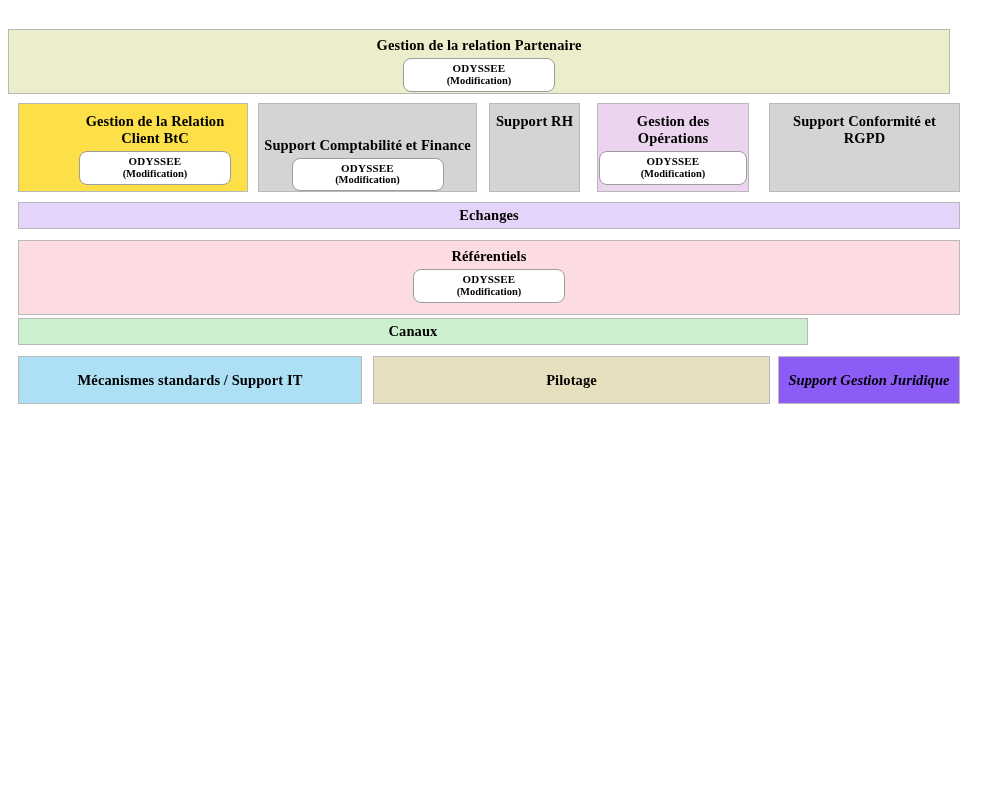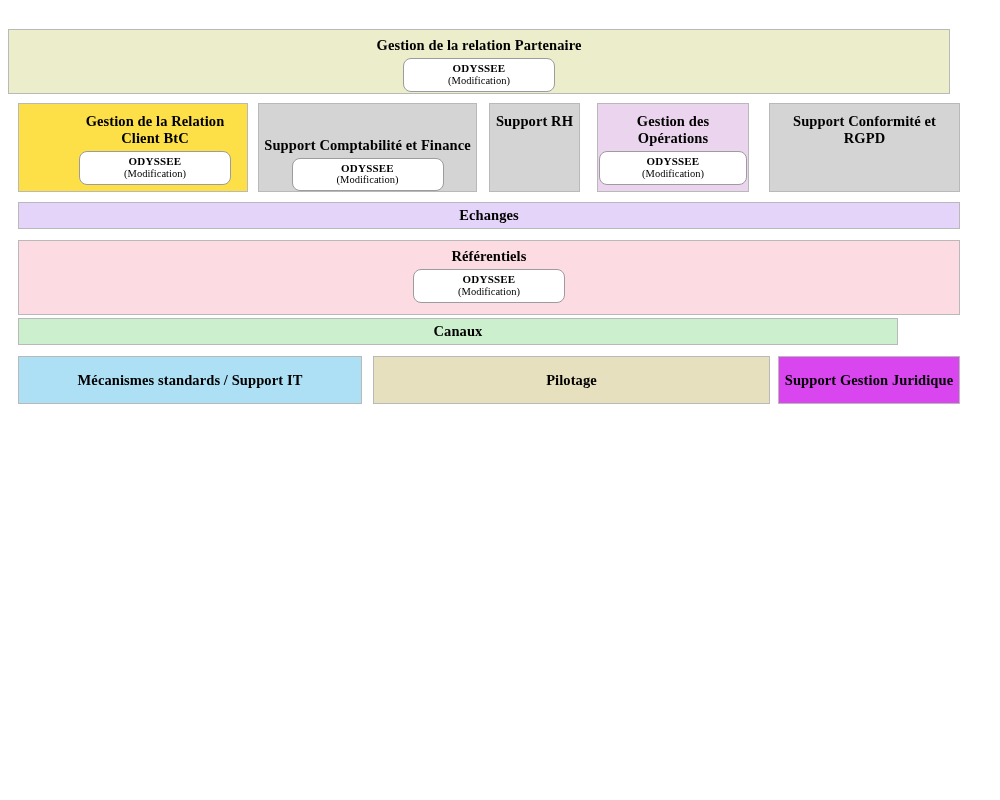--- a/index.html
+++ b/index.html
@@ -55,21 +55,21 @@
     padding: 3px 4px 4px 4px;
     text-align: center;
   }
   .app-name {
     font-weight: bold;
     font-size: 11px;
     line-height: 12.5px;
     letter-spacing: 0.2px;
   }
   .app-state {
-    font-weight: normal;
+    font-weight: bold;
     font-size: 10.5px;
     line-height: 12px;
   }
 
   
   #row-partenaire {
     left: 8px; top: 29px; width: 942px; height: 65px;
     padding-top: 7px;
   }
   #row-partenaire .app-box { margin-top: 4px; }
@@ -103,21 +103,21 @@
 
   
   #row-referentiels {
     left: 18px; top: 240px; width: 942px; height: 75px;
     padding-top: 7px;
   }
   #row-referentiels .app-box { margin-top: 4px; }
 
   
   #row-canaux {
-    left: 18px; top: 318px; width: 880px; height: 27px;
+    left: 18px; top: 318px; width: 790px; height: 27px;
   }
 
   
   .support-box {
     position: absolute;
     box-sizing: border-box;
     border: 1px solid #b9b9b9;
     top: 356px;
     height: 48px;
     display: flex;
@@ -190,17 +190,17 @@
   </div>
 
   <div class="support-box" id="box-pilotage" style="background: rgb(231, 224, 190);">
     <div class="band-title">Pilotage</div>
   </div>
 
   <div class="support-box" id="box-meca" style="background: rgb(173, 223, 245);">
     <div class="band-title">Mécanismes standards / Support IT</div>
   </div>
 
-  <div class="support-box" id="box-juridique" style="background: #d946ef;">
+  <div class="support-box" id="box-juridique" style="background: #8b5cf6; font-style: italic;">
     <div class="band-title">Support Gestion Juridique</div>
   </div>
 
 </div>
 
 </body></html>

